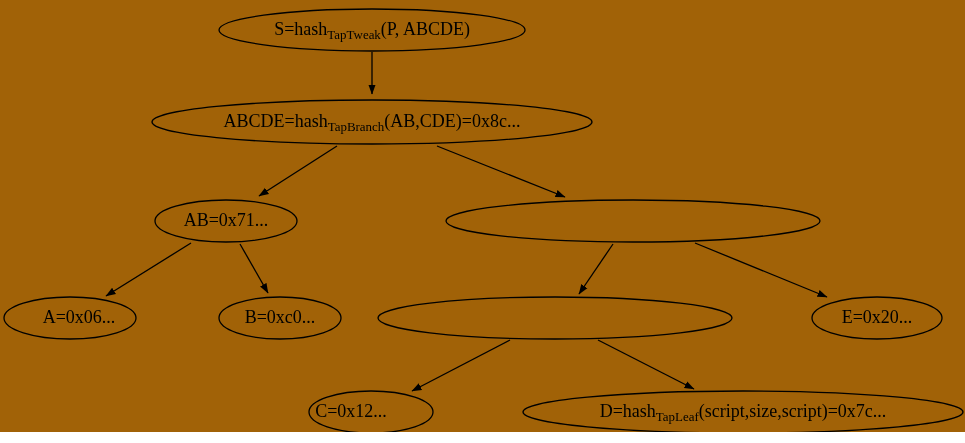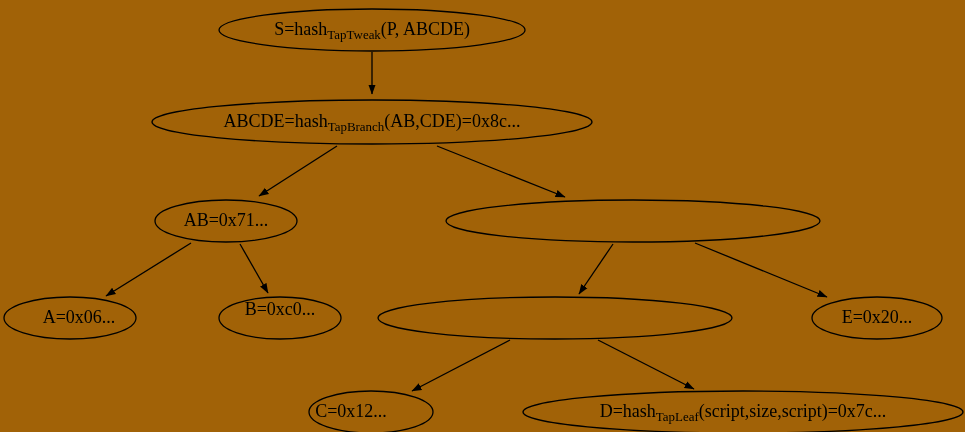--- a/index.html
+++ b/index.html
@@ -88,21 +88,21 @@
 
   <div class="node-label" style="left:226px; top:221px;">
     <span>AB=0x71...</span><span class="sub"></span><span></span>
   </div>
 
 
   <div class="node-label" style="left:54px; top:318px;margin-left:25px;">
     <span>A=0x06...</span><span class="sub"></span><span></span>
   </div>
 
-  <div class="node-label" style="left:280px; top:310px;">
+  <div class="node-label" style="left:280px; top:318px;">
     <span>B=0xc0...</span><span class="sub"></span><span></span>
   </div>
 
 
   <div class="node-label" style="left:877px; top:318px;text-align:right;">
     <span>E=0x20...</span><span class="sub"></span><span></span>
   </div>
 
   <div class="node-label" style="left:351px; top:412px;">
     <span>C=0x12...</span><span class="sub"></span><span></span>

